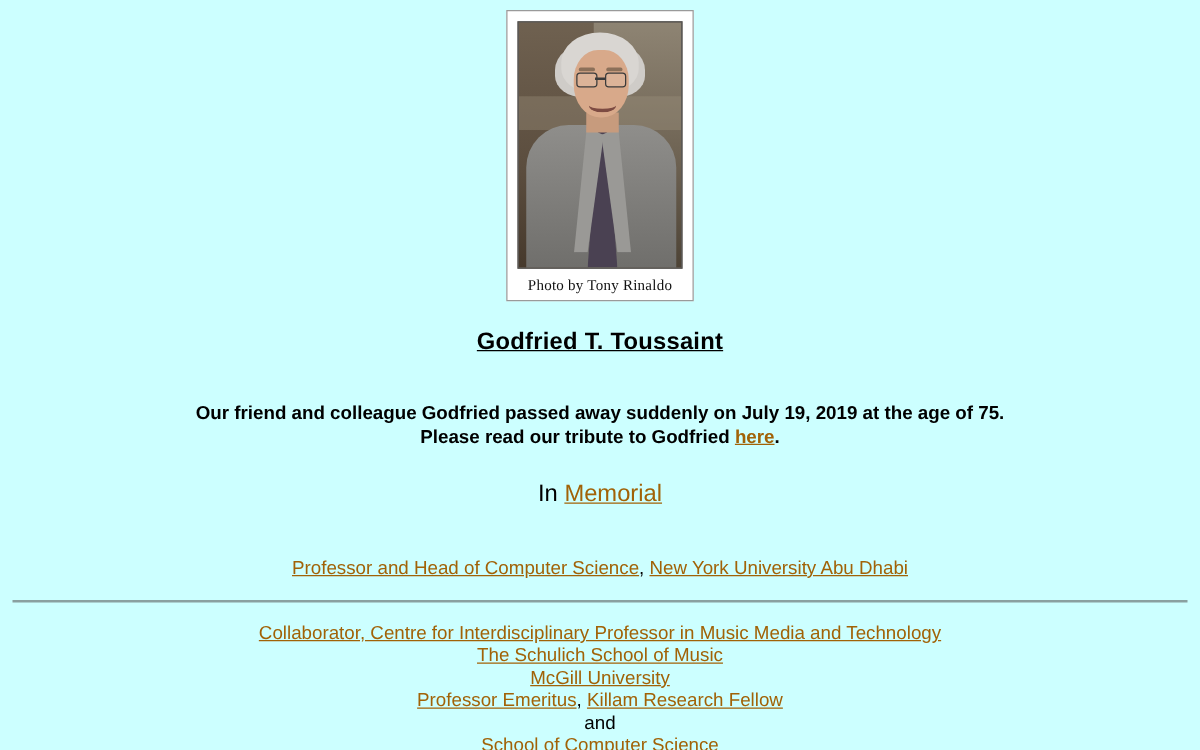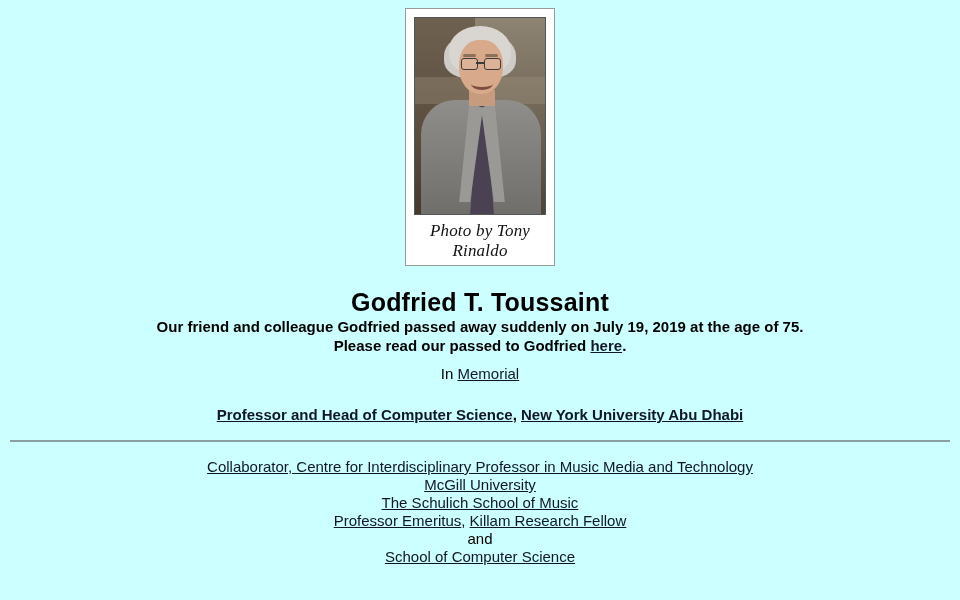--- a/index.html
+++ b/index.html
@@ -30,53 +30,53 @@
     width: 130px;
     height: 196px;
     margin: 0 auto;
     border: 1px solid #555;
     overflow: hidden;
     position: relative;
     background: #6d6154;
   }
   .photo-caption {
     font-family: "Liberation Serif", serif;
-    font-style: italic;
-    font-size: 17px;
+    font-size: 12px;
     color: #111;
     margin-top: 6px;
     letter-spacing: 0.2px;
   }
   h1.name {
-    font-size: 25px;
+    font-size: 19px;
     font-weight: bold;
     margin: 22px 0 0 0;
     letter-spacing: 0.2px;
+    text-decoration: underline;
   }
   .notice {
     font-size: 15px;
     font-weight: bold;
+    margin-top: 36px;
     line-height: 19px;
   }
   .notice .line2 {
     display: block;
   }
   a {
-    color: #0f172a;
+    color: #a16207;
     text-decoration: underline;
   }
   .memorial {
-    font-size: 15px;
-    margin-top: 10px;
+    font-size: 19px;
+    margin-top: 26px;
   }
   .affil {
     font-size: 15px;
-    margin-top: 24px;
+    margin-top: 39px;
     line-height: 18px;
-    font-weight: bold;
   }
   .affil .loc {
     display: block;
   }
   hr.rule {
     border: none;
     border-top: 2px solid #8aa0a0;
     margin: 16px 10px 0 10px;
   }
   .collab {
@@ -175,34 +175,34 @@
       <div class="glass-bridge"></div>
       <div class="smile"></div>
     </div>
     <div class="photo-caption">Photo by Tony Rinaldo</div>
   </div>
 
   <h1 class="name">Godfried T. Toussaint</h1>
 
   <div class="notice">
     <span>Our friend and colleague Godfried passed away suddenly on July 19, 2019 at the age of 75.</span>
-    <span class="line2"><span>Please read our passed to Godfried </span><a href="#">here</a><span>.</span></span>
+    <span class="line2"><span>Please read our tribute to Godfried </span><a href="#">here</a><span>.</span></span>
   </div>
 
   <div class="memorial"><span>In </span><a href="#">Memorial</a></div>
 
   <div class="affil">
     <a href="#">Professor and Head of Computer Science</a><span>, </span><a href="#">New York University Abu Dhabi</a>
   </div>
 
   <hr class="rule">
 
   <div class="collab">
     <div><a href="#">Collaborator, Centre for Interdisciplinary Professor in Music Media and Technology</a></div>
+    <div><a href="#">The Schulich School of Music</a></div>
     <div><a href="#">McGill University</a></div>
-    <div><a href="#">The Schulich School of Music</a></div>
     <div><a href="#">Professor Emeritus</a><span>, </span><a href="#">Killam Research Fellow</a></div>
     <div>and</div>
     <div><a href="#">School of Computer Science</a></div>
 
   </div>
 
 </div>
 
 </body></html>

